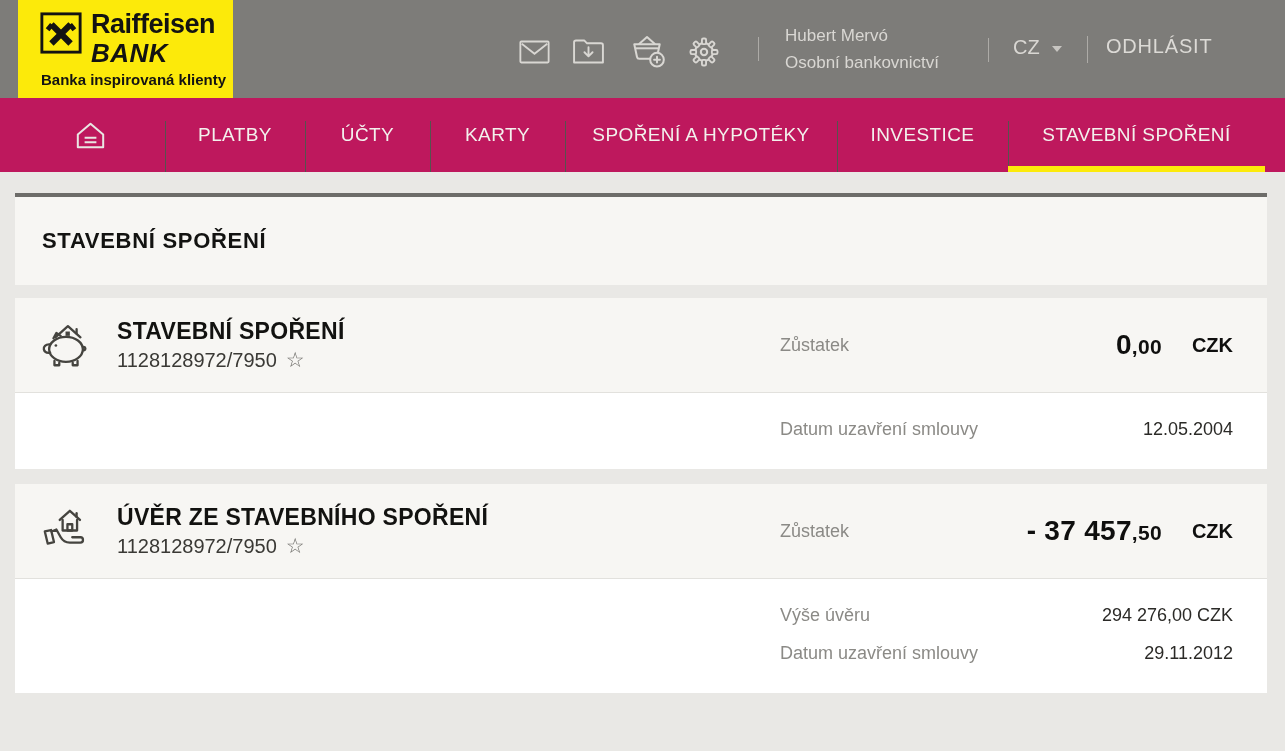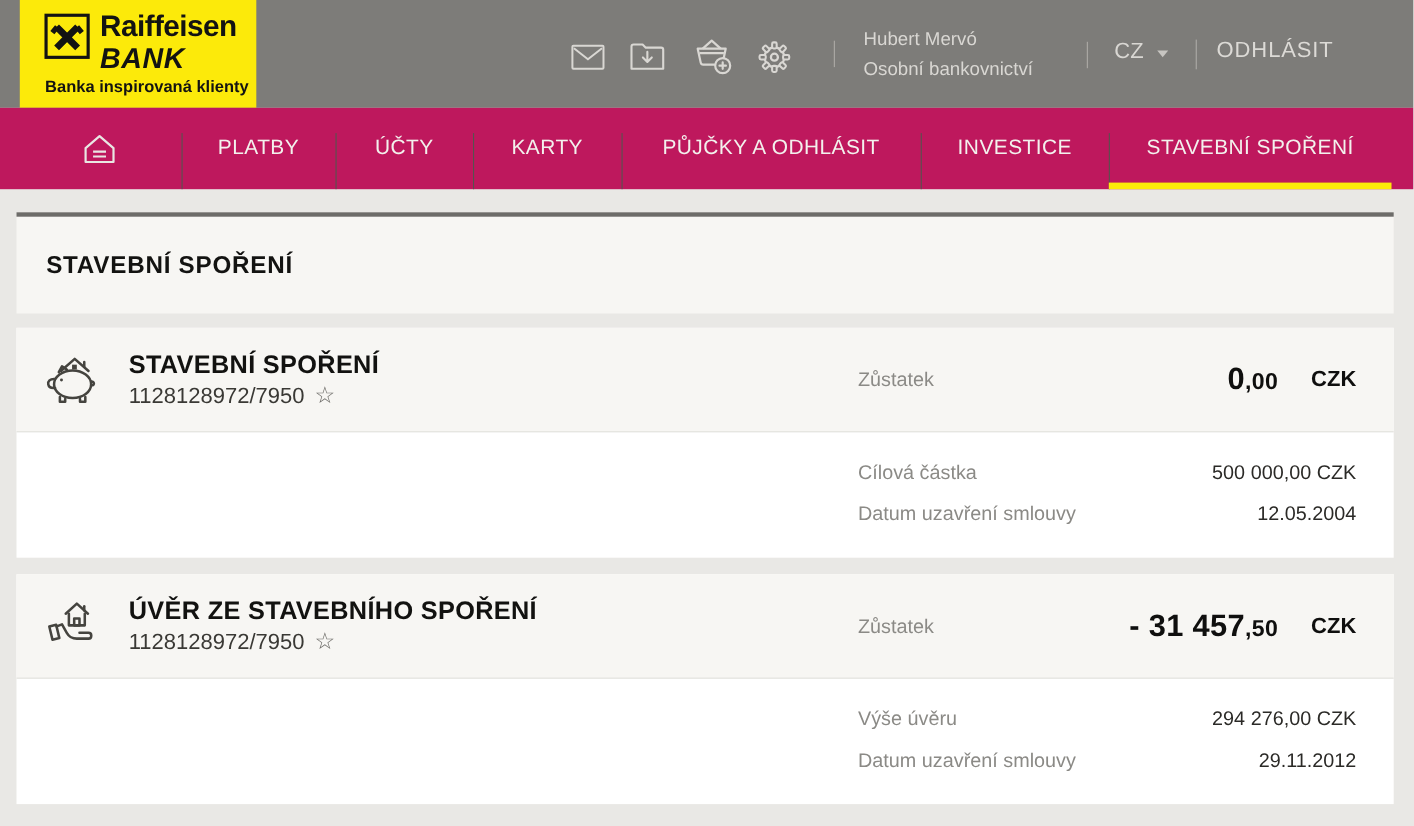--- a/index.html
+++ b/index.html
@@ -154,21 +154,21 @@
     <span>
       <svg width="31" height="29" viewBox="0 0 34 32" fill="none" stroke="#e9e7e3" stroke-width="2.2" stroke-linejoin="round">
         <path d="M17 3 L31 15 V29 H3 V15 Z"></path>
         <path d="M10.5 18.5 H23.5 M10.5 23.5 H23.5"></path>
       </svg>
     </span>
   </div>
   <div class="nav-item" style="width:140px">PLATBY</div>
   <div class="nav-item" style="width:125px">ÚČTY</div>
   <div class="nav-item" style="width:135px">KARTY</div>
-  <div class="nav-item" style="width:272px">PŮJČKY A ODHLÁSIT</div>
+  <div class="nav-item" style="width:272px">SPOŘENÍ A HYPOTÉKY</div>
   <div class="nav-item" style="width:171px">INVESTICE</div>
   <div class="nav-item active" style="width:257px">STAVEBNÍ SPOŘENÍ</div>
 </nav>
 
 <main>
   <section class="title-card">
     <h1 class="page-title">STAVEBNÍ SPOŘENÍ</h1>
   </section>
 
   <section class="account-card card-1">
@@ -195,24 +195,20 @@
         </div>
       </div>
       <div class="balance-block">
         <span class="balance-label">Zůstatek</span>
         <span class="balance-amount"><span>0</span><span class="balance-decimals">,00</span></span>
         <span class="balance-currency">CZK</span>
       </div>
     </div>
     <div class="card-details">
       <div class="detail-row">
-        <span class="detail-label">Cílová částka</span>
-        <span class="detail-value">500 000,00 CZK</span>
-      </div>
-      <div class="detail-row">
         <span class="detail-label">Datum uzavření smlouvy</span>
         <span class="detail-value">12.05.2004</span>
       </div>
     </div>
   </section>
 
   <section class="account-card card-2">
     <div class="card-header">
       <span class="card-icon">
         <svg width="52" height="52" viewBox="0 0 54 54" fill="none" stroke="#45443f" stroke-width="2.4" stroke-linejoin="round" stroke-linecap="round">
@@ -226,21 +222,21 @@
       </span>
       <div class="card-titles">
         <div class="card-title">ÚVĚR ZE STAVEBNÍHO SPOŘENÍ</div>
         <div class="account-line">
           <span>1128128972/7950</span>
           <span class="fav-star">☆</span>
         </div>
       </div>
       <div class="balance-block">
         <span class="balance-label">Zůstatek</span>
-        <span class="balance-amount"><span>- 31 457</span><span class="balance-decimals">,50</span></span>
+        <span class="balance-amount"><span>- 37 457</span><span class="balance-decimals">,50</span></span>
         <span class="balance-currency">CZK</span>
       </div>
     </div>
     <div class="card-details">
       <div class="detail-row">
         <span class="detail-label">Výše úvěru</span>
         <span class="detail-value">294 276,00 CZK</span>
       </div>
       <div class="detail-row">
         <span class="detail-label">Datum uzavření smlouvy</span>

